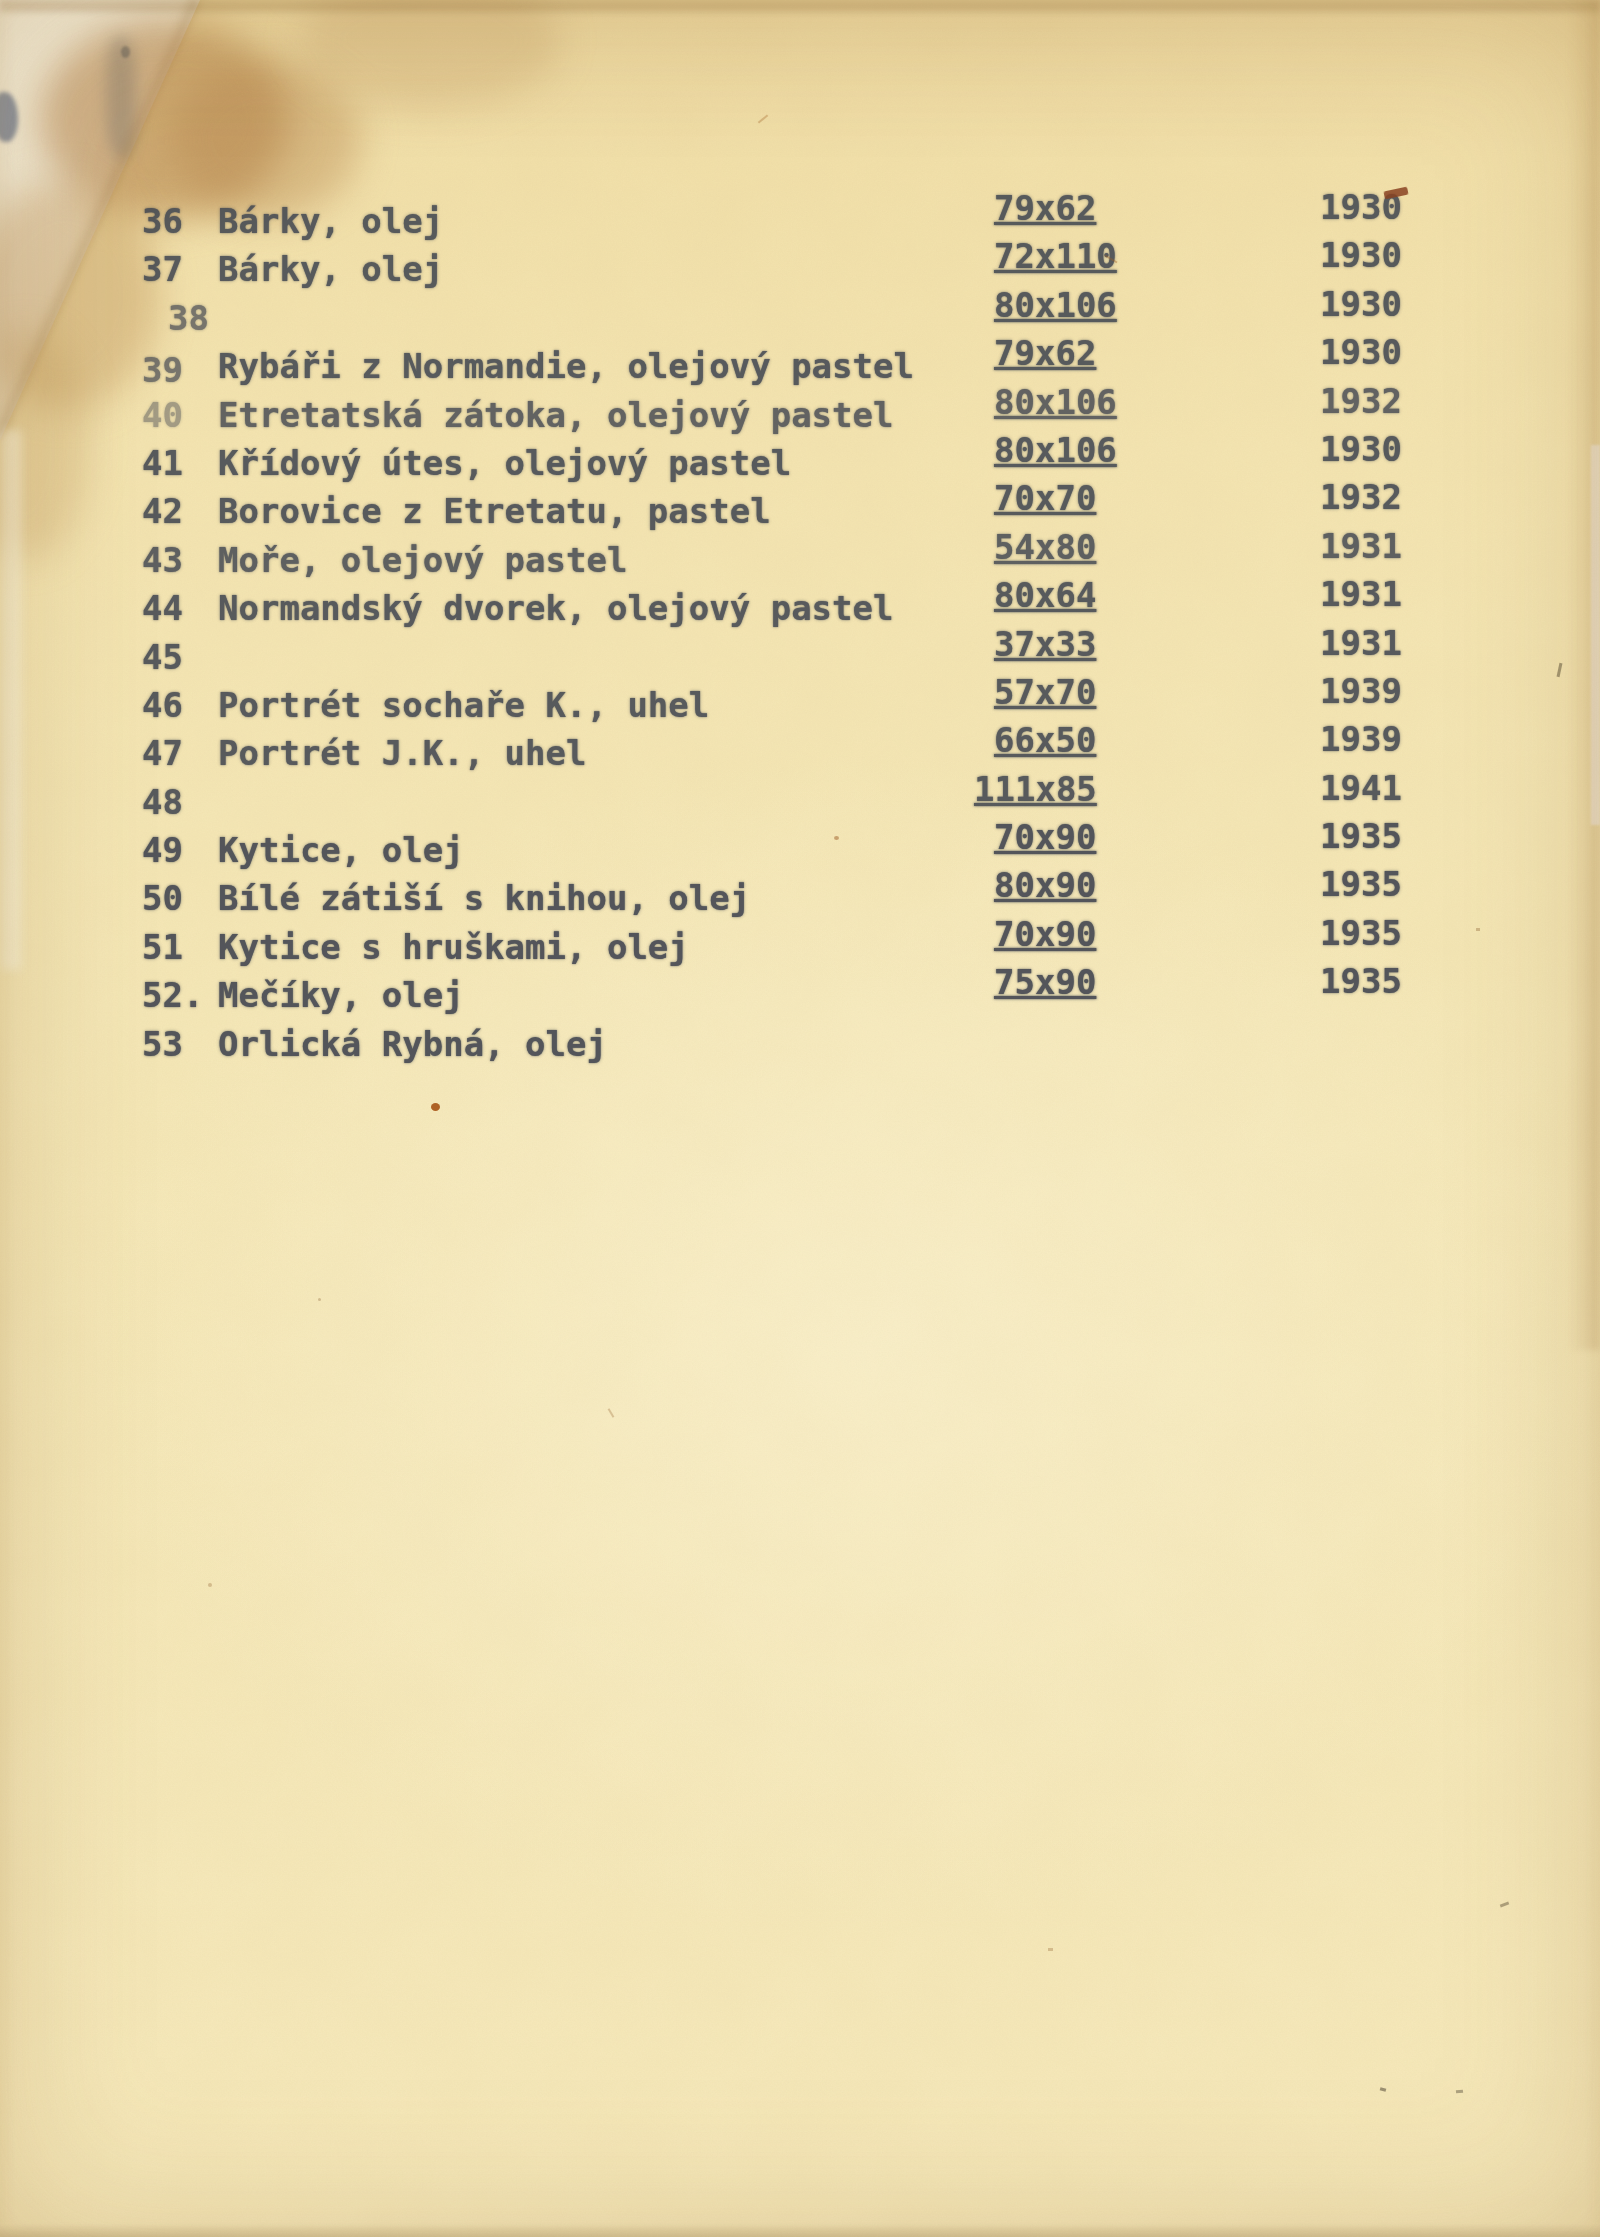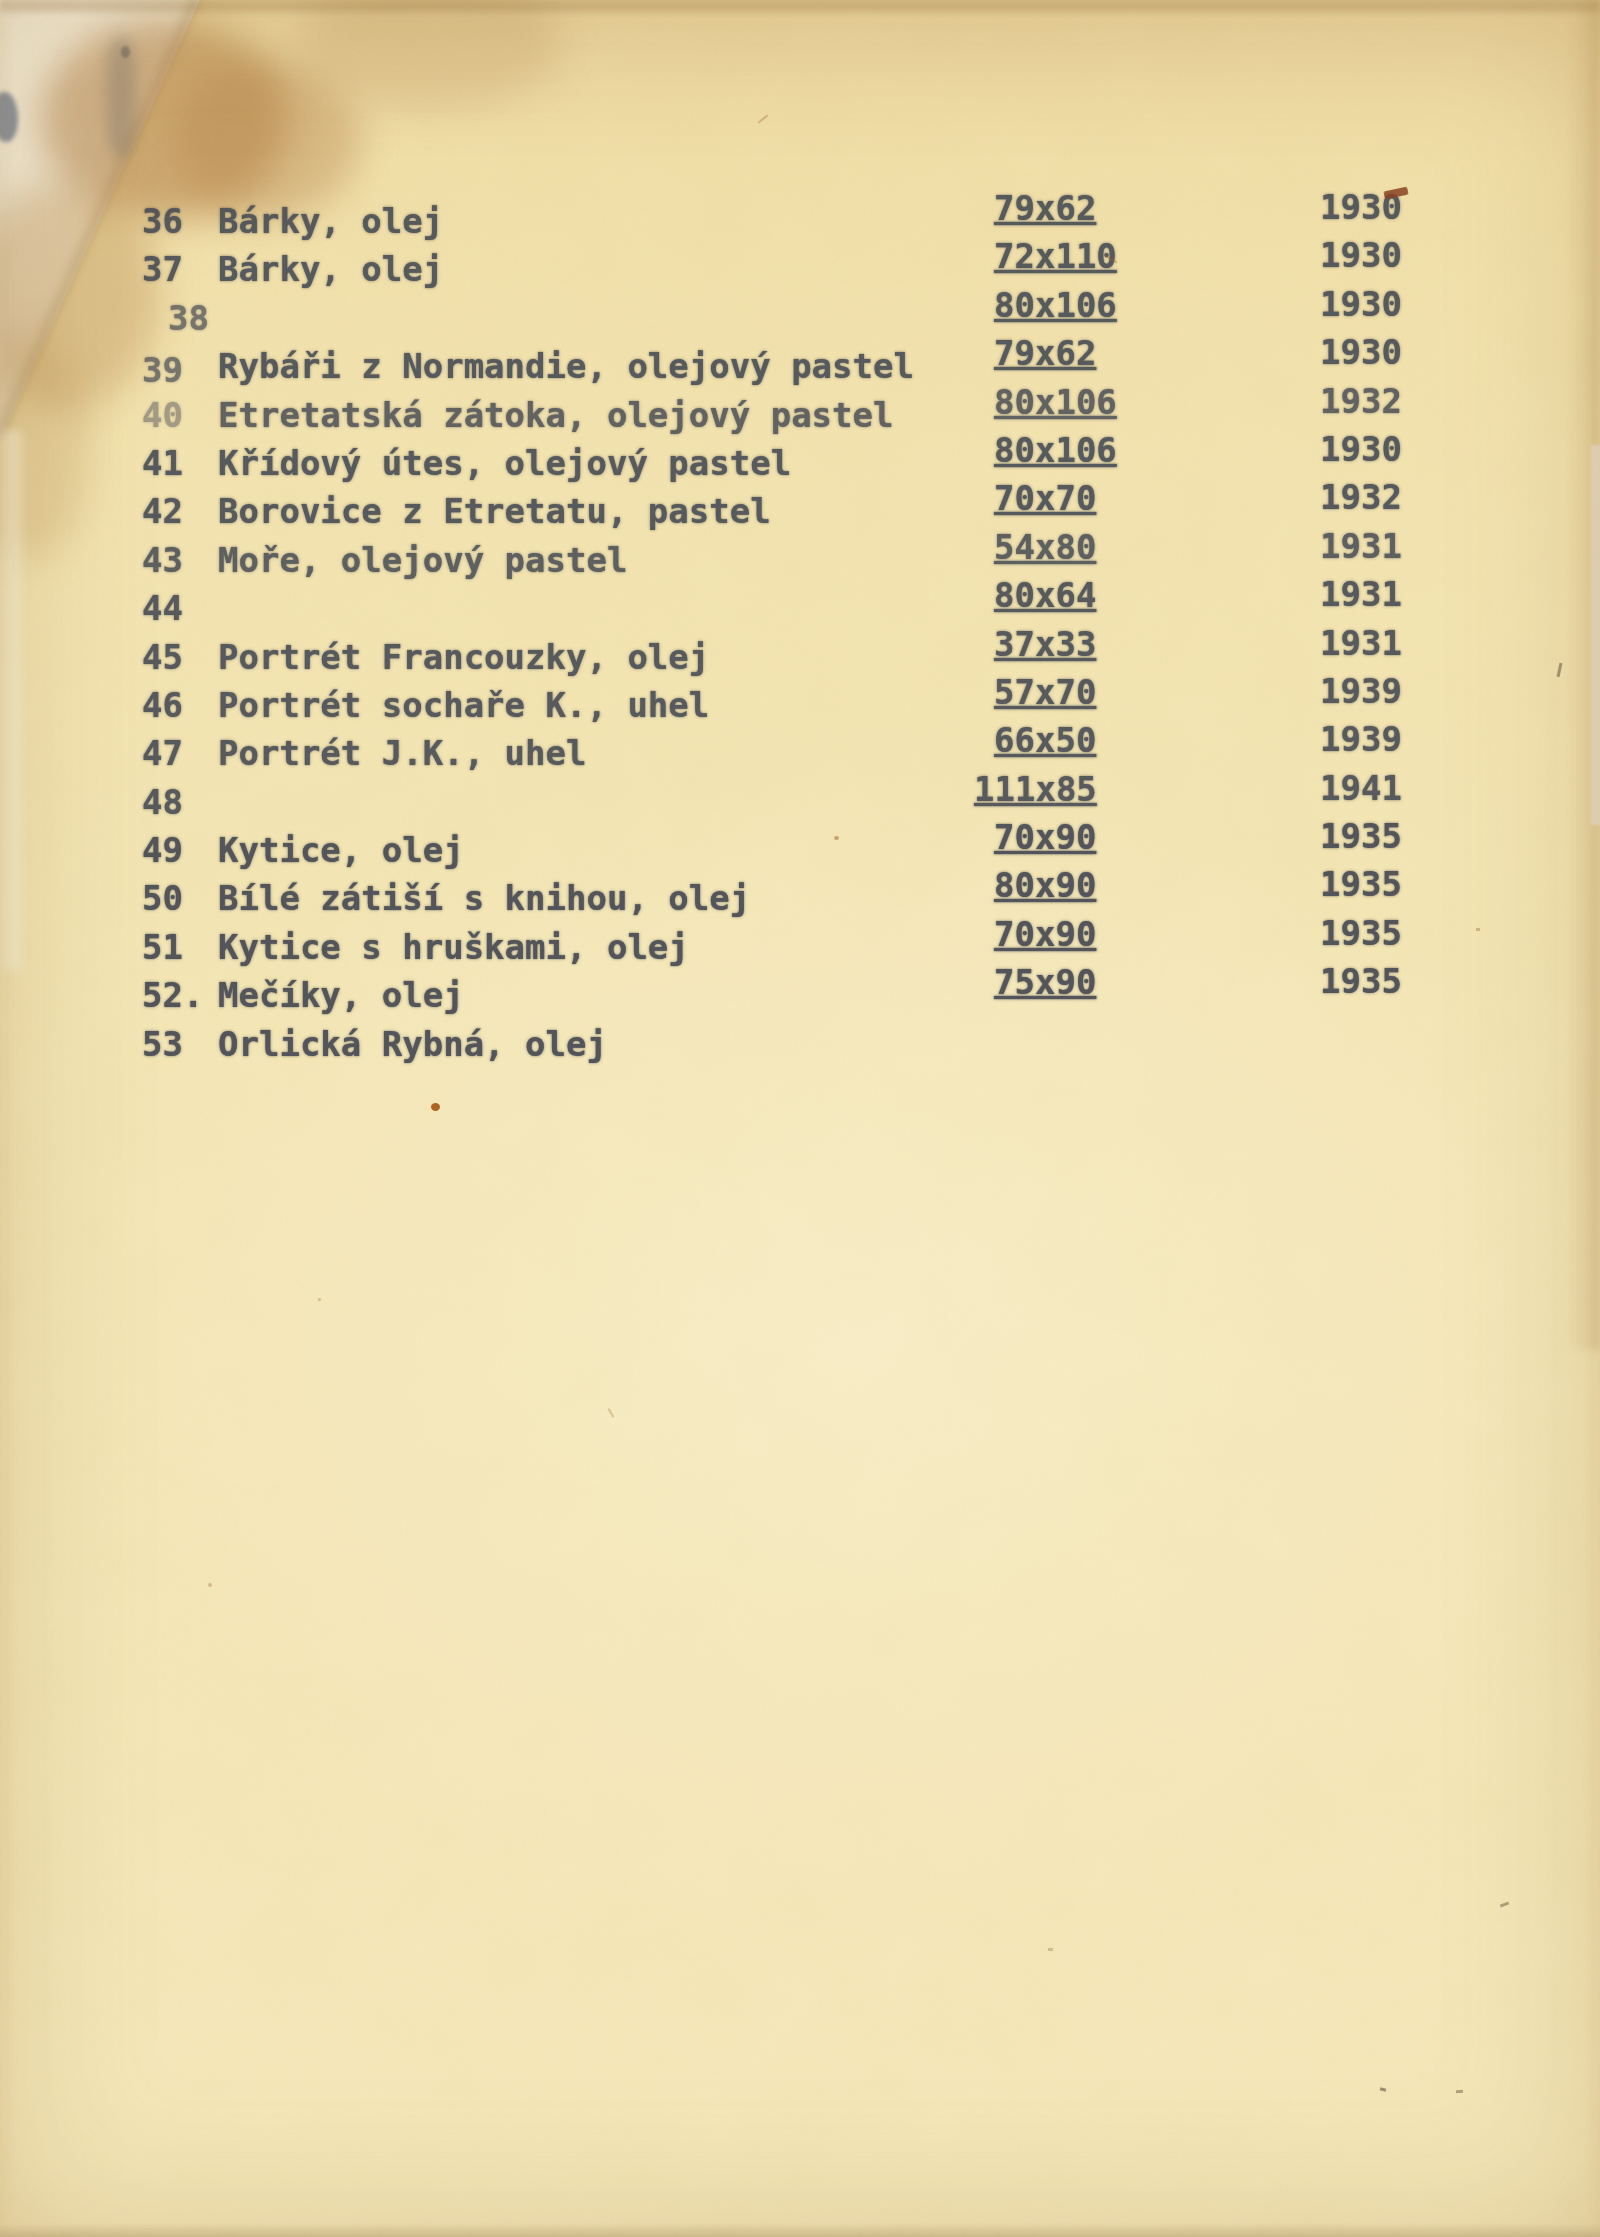--- a/index.html
+++ b/index.html
@@ -147,27 +147,27 @@
 
       <div class="row">
         <span class="cell cell-no">43</span>
         <span class="cell cell-title">Moře, olejový pastel</span>
         <span class="cell cell-dims">54x80</span>
         <span class="cell cell-year">1931</span>
       </div>
 
       <div class="row">
         <span class="cell cell-no">44</span>
+        <span class="cell cell-title">Normandský dvorek, olejový pastel</span>
         <span class="cell cell-dims">80x64</span>
         <span class="cell cell-year">1931</span>
       </div>
 
       <div class="row">
         <span class="cell cell-no">45</span>
-        <span class="cell cell-title">Portrét Francouzky, olej</span>
         <span class="cell cell-dims">37x33</span>
         <span class="cell cell-year">1931</span>
       </div>
 
       <div class="row">
         <span class="cell cell-no">46</span>
         <span class="cell cell-title">Portrét sochaře K., uhel</span>
         <span class="cell cell-dims">57x70</span>
         <span class="cell cell-year">1939</span>
       </div>

